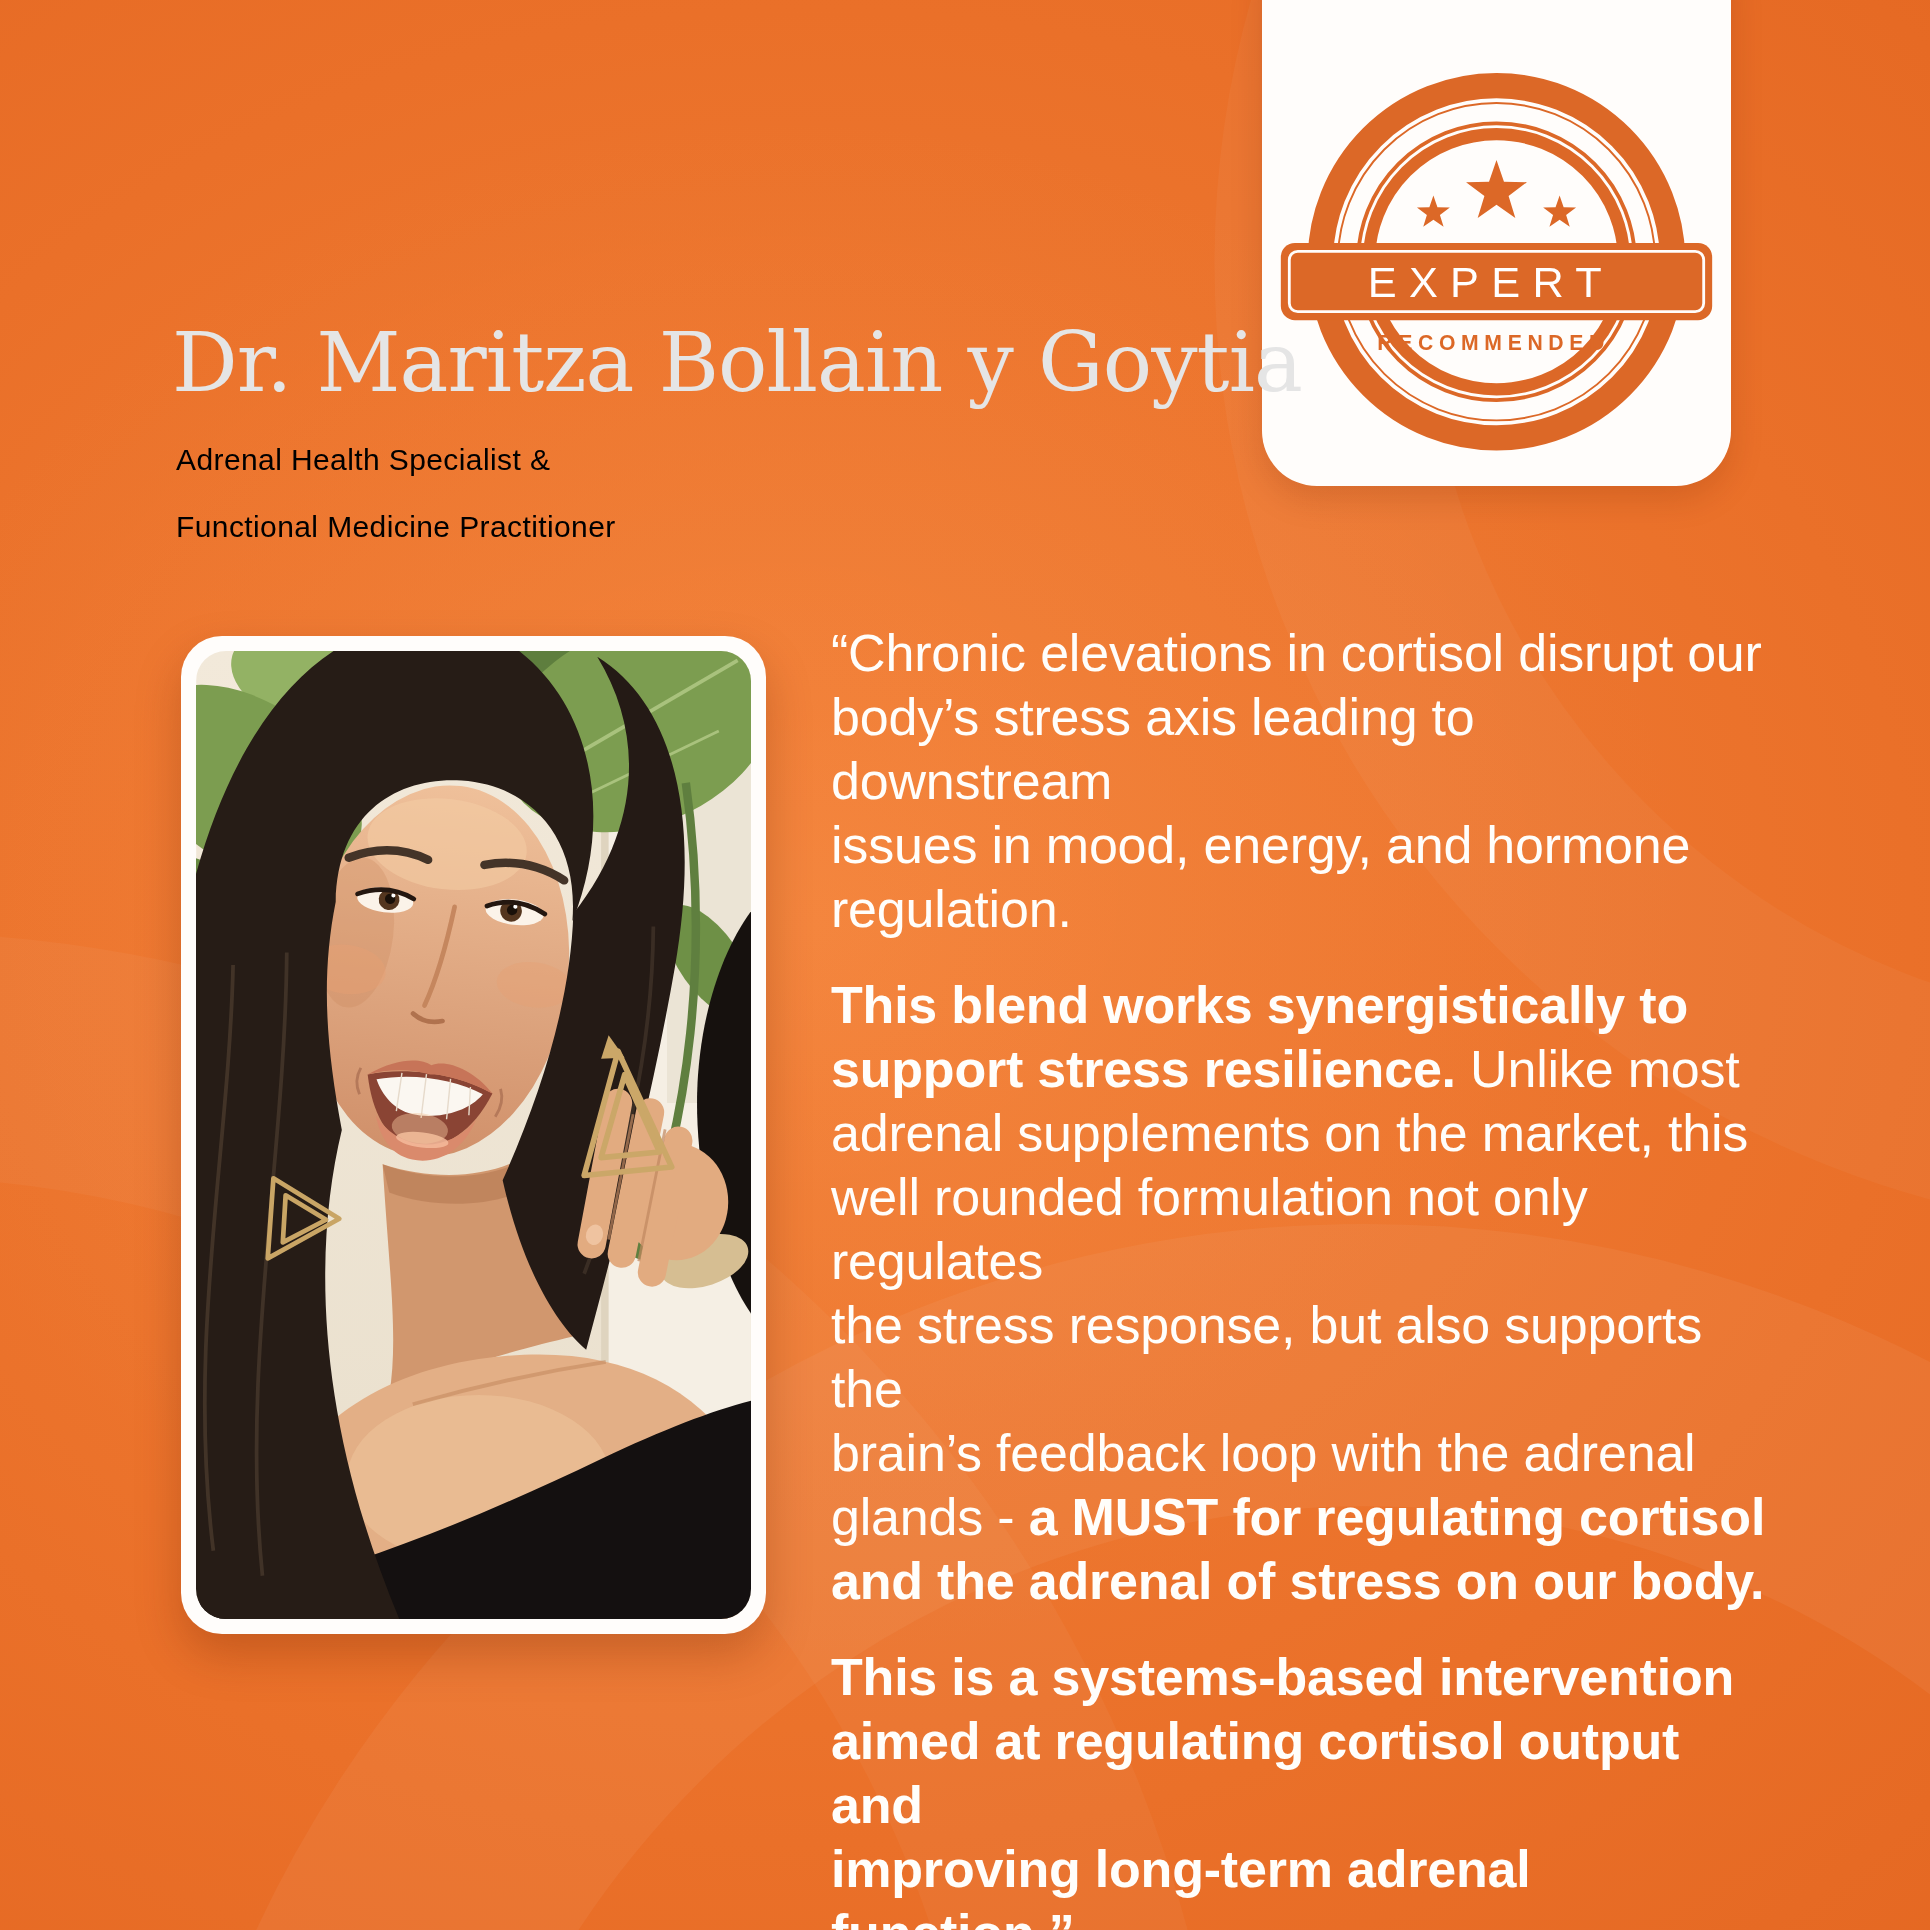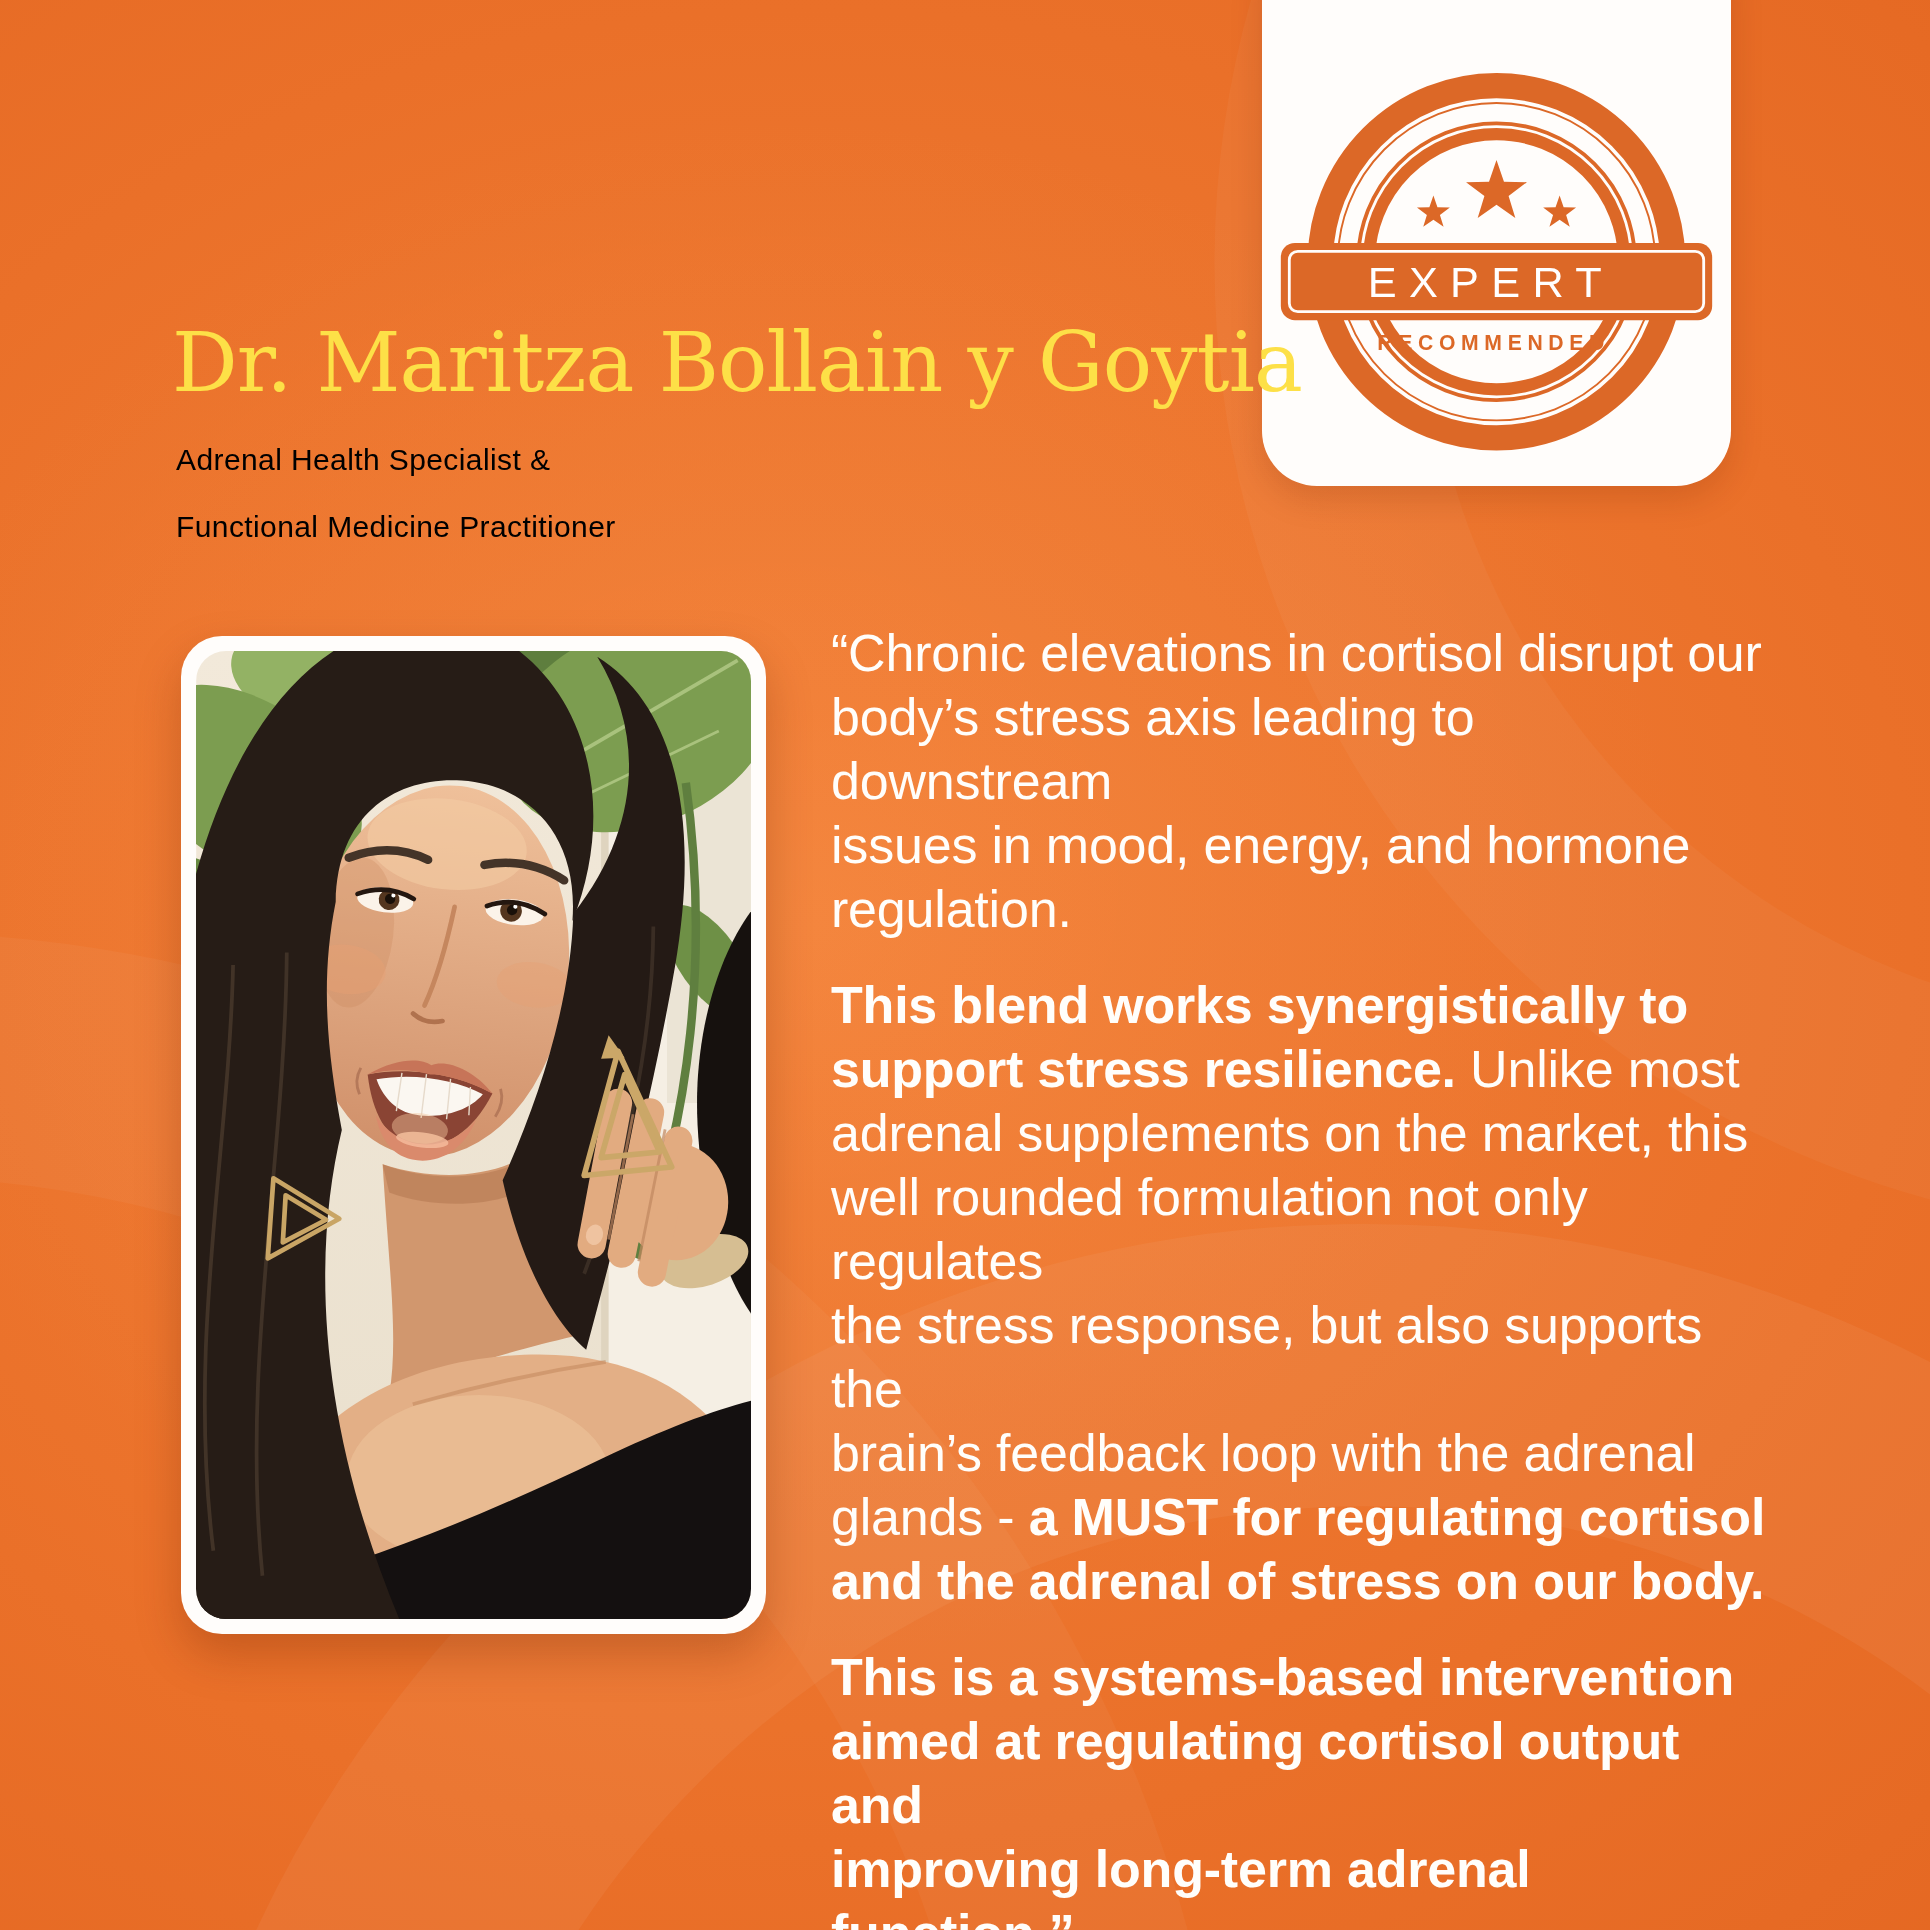--- a/index.html
+++ b/index.html
@@ -6,21 +6,21 @@
   .canvas{position:relative;width:1930px;height:1930px;overflow:hidden;
     font-family:"Liberation Sans",sans-serif;}
   .bg{position:absolute;inset:0;
     background:
       radial-gradient(1271px 1083px at 40% 46%, rgba(255,165,95,.16), rgba(255,165,95,0) 72%),
       radial-gradient(150% 125% at 42% 48%, #f28038 0%, #ea7029 38%, #e2641f 68%, #d8581a 100%);}
   .bg-sweeps{position:absolute;inset:0;}
   
   .doctor-name{position:absolute;left:172px;top:311px;margin:0;
     font-family:"DejaVu Serif",serif;font-weight:400;font-size:82px;line-height:104px;
-    color:#fde047;letter-spacing:-0.9px;white-space:nowrap;}
+    color:#e5e5e5;letter-spacing:-0.9px;white-space:nowrap;}
   .credentials{position:absolute;left:176px;top:426px;
     font-size:30px;line-height:67px;font-weight:400;color:#000000;
     letter-spacing:0.4px;white-space:pre-line;}
   
   .badge-card{position:absolute;left:1262px;top:-68px;width:469px;height:554px;
     background:#fffdfb;border-radius:55px;box-shadow:0 13px 32px rgba(110,35,0,.18);}
   .badge-card svg{position:absolute;inset:0;}
   
   .photo-frame{position:absolute;left:181px;top:636px;width:585px;height:998px;
     background:#fffdfb;border-radius:41px;box-shadow:0 21px 45px rgba(105,32,0,.28);

